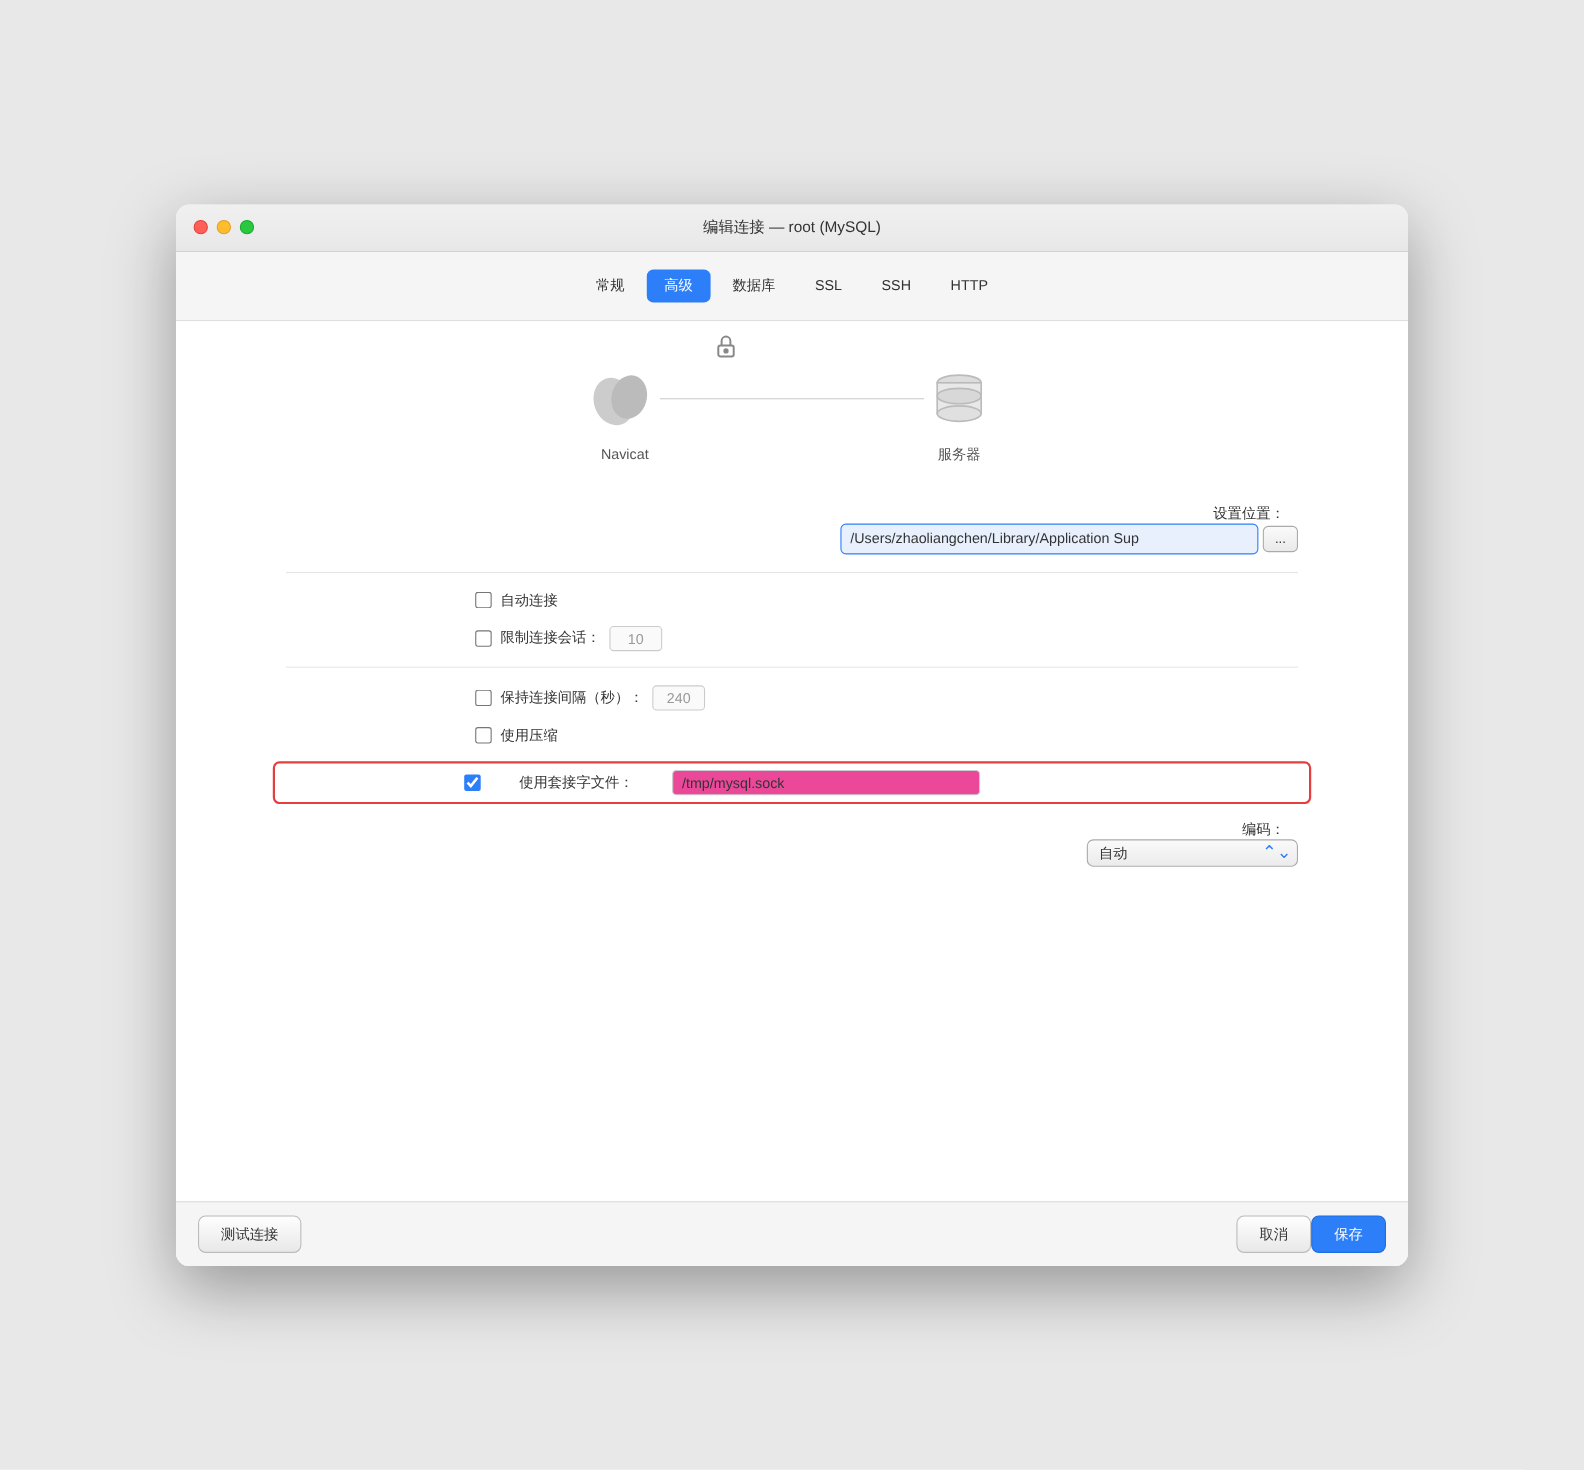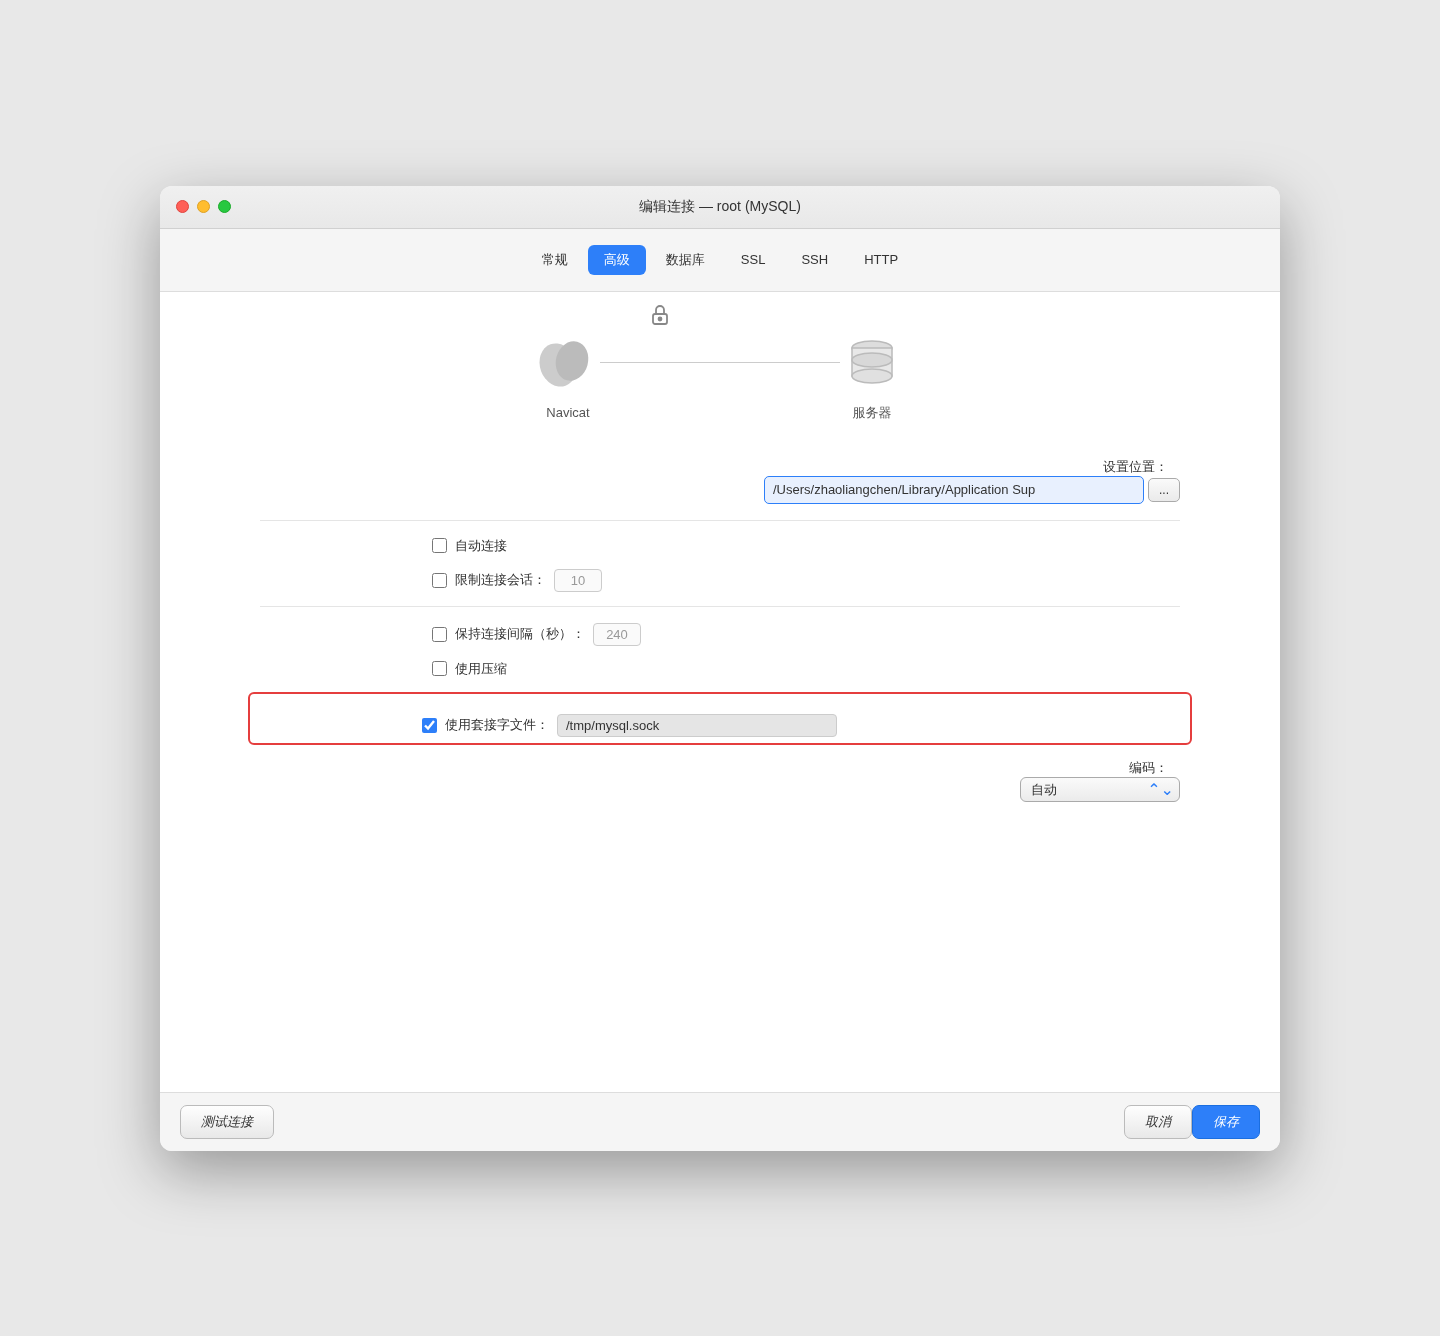--- a/index.html
+++ b/index.html
@@ -209,24 +209,25 @@
     .checkbox-row {
       display: flex;
       align-items: center;
       margin-bottom: 14px;
       padding-left: 172px;
     }
 
     .checkbox-row.highlighted {
       border: 2px solid #e53e3e;
       border-radius: 6px;
-      padding: 20px 12px 6px 172px;
+      padding: 6px 12px 6px 172px;
       margin-left: -12px;
       margin-right: -12px;
       margin-bottom: 14px;
+      gap: 27px;
     }
 
     .checkbox-row input[type="checkbox"] {
       margin-right: 8px;
       width: 15px;
       height: 15px;
       accent-color: #2d7ff9;
       cursor: pointer;
     }
 
@@ -247,40 +248,40 @@
       margin-left: 8px;
     }
 
     .socket-input {
       border: 1px solid #ccc;
       border-radius: 4px;
       padding: 3px 8px;
       font-size: 13px;
       color: #333;
       width: 280px;
-      background: #e5e5e5;
+      background: #ec4899;
       margin-left: 8px;
     }
 
     .select-wrapper {
       position: relative;
       display: inline-flex;
       align-items: center;
     }
 
     .encoding-select {
       border: 1px solid #aaa;
       border-radius: 6px;
       padding: 4px 30px 4px 10px;
       font-size: 13px;
       color: #333;
       background: linear-gradient(to bottom, #fafafa, #ebebeb);
       appearance: none;
       cursor: pointer;
-      width: 160px;
+      width: 192px;
     }
 
     .select-arrow {
       position: absolute;
       right: 6px;
       pointer-events: none;
       color: #2d7ff9;
       font-size: 16px;
     }
 
@@ -295,21 +296,20 @@
     }
 
     .btn {
       padding: 7px 20px;
       font-size: 13px;
       border-radius: 7px;
       cursor: pointer;
       border: 1px solid #bbb;
       background: linear-gradient(to bottom, #fefefe, #e8e8e8);
       color: #333;
-      font-style: italic;
     }
 
     .btn-primary {
       background: #2d7ff9;
       color: #fff;
       border-color: #1a6ee0;
     }
 
     .bottom-right {
       display: flex;

